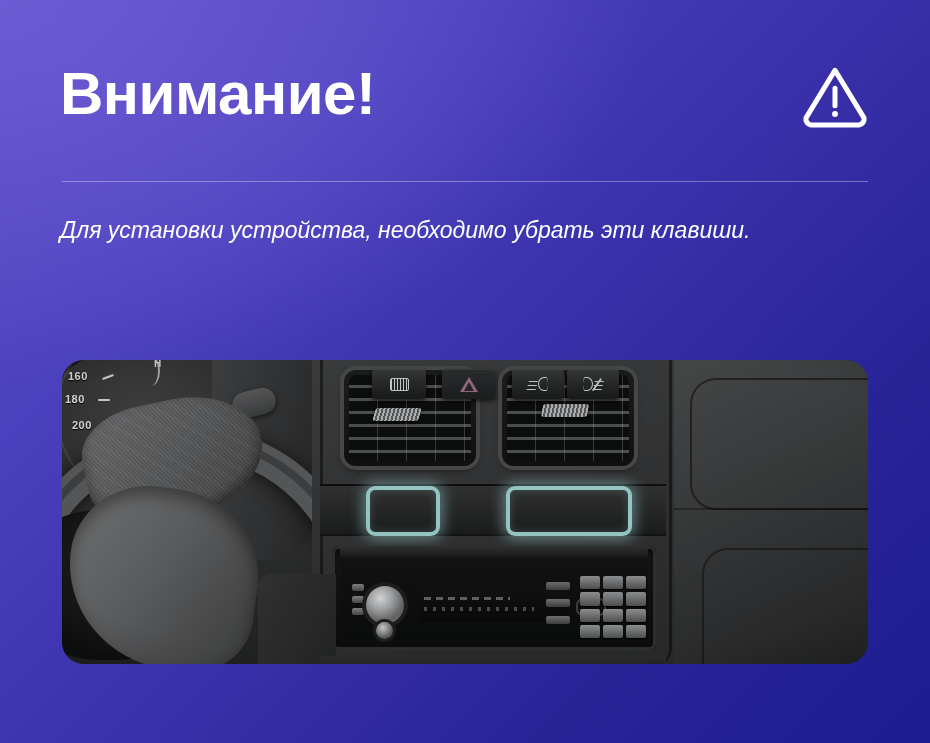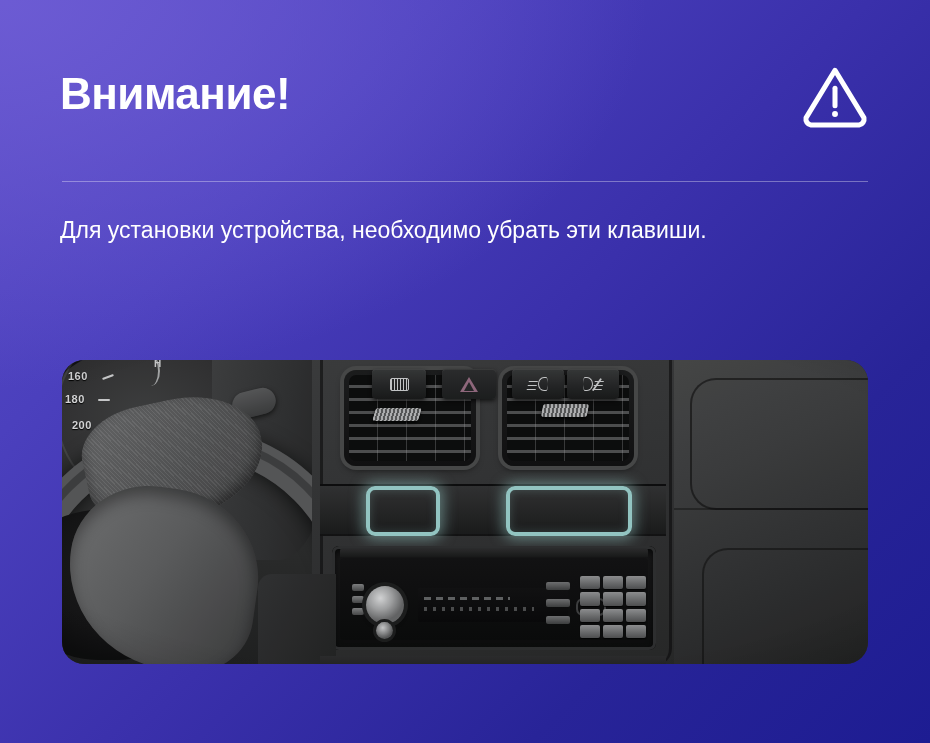--- a/index.html
+++ b/index.html
@@ -30,21 +30,21 @@
     position: absolute;
     left: 60px;
     top: 48px;
     width: 810px;
     height: 96px;
     display: flex;
     align-items: center;
     justify-content: space-between;
   }
   .title {
-    font-size: 44px;
+    font-size: 60px;
     line-height: 1;
     font-weight: 700;
     color: #ffffff;
     letter-spacing: -0.5px;
     white-space: nowrap;
     margin: 0;
     transform: translateY(-2px);
   }
   .warn-icon {
     width: 70px;
@@ -66,21 +66,21 @@
   .body-text {
     position: absolute;
     left: 60px;
     top: 214px;
     width: 800px;
     font-size: 23px;
     line-height: 33px;
     color: #ffffff;
     font-weight: 400;
   }
-  .body-text p { margin: 0; }
+  .body-text p { margin: 0; font-style: italic; }
 
   
   .photo {
     position: absolute;
     left: 62px;
     top: 360px;
     width: 806px;
     height: 304px;
     border-radius: 22px;
     overflow: hidden;

